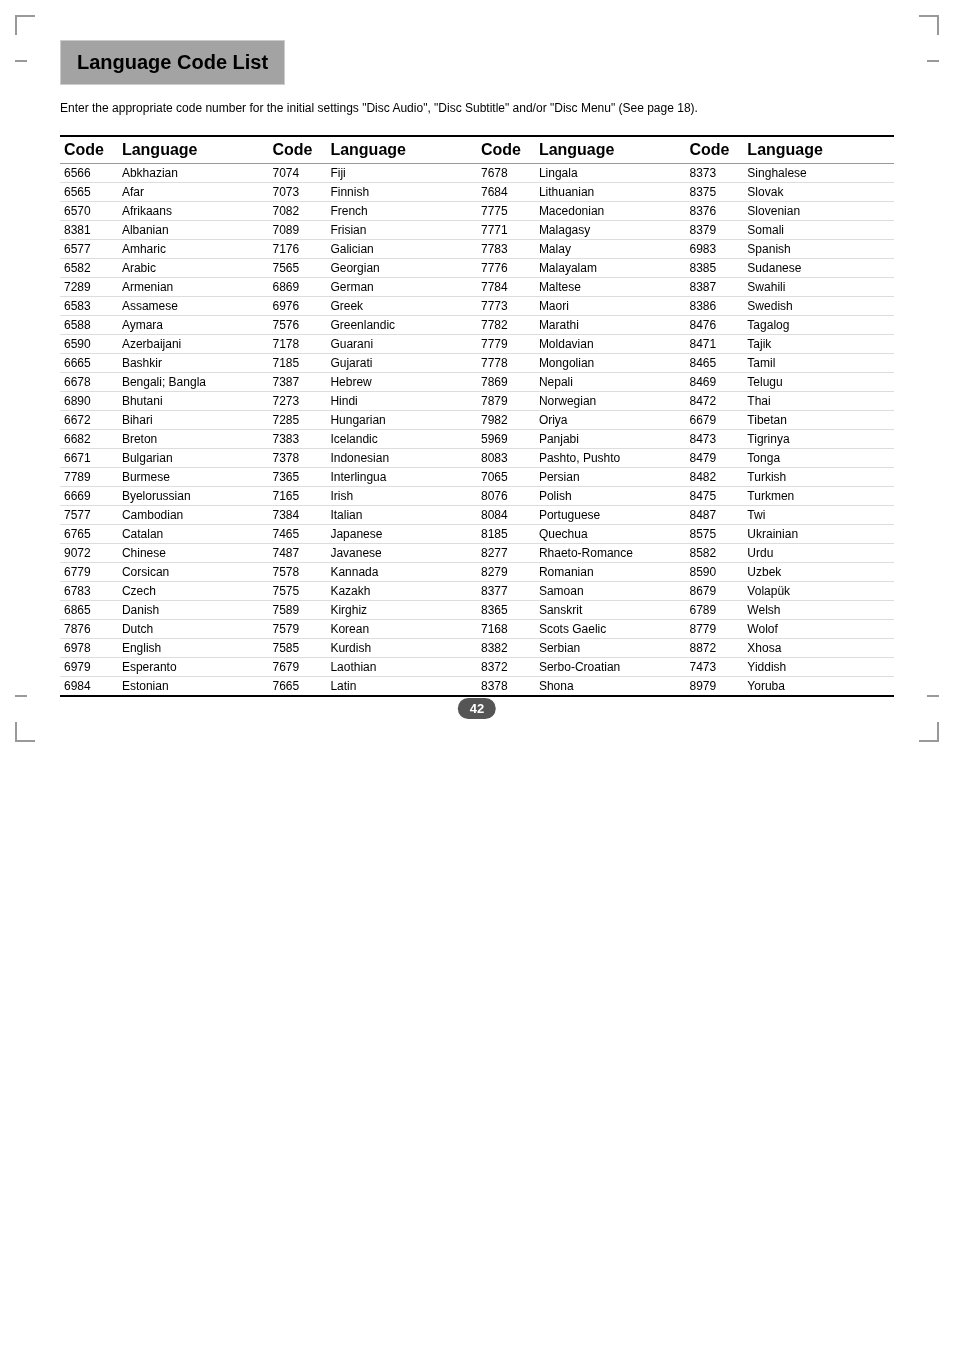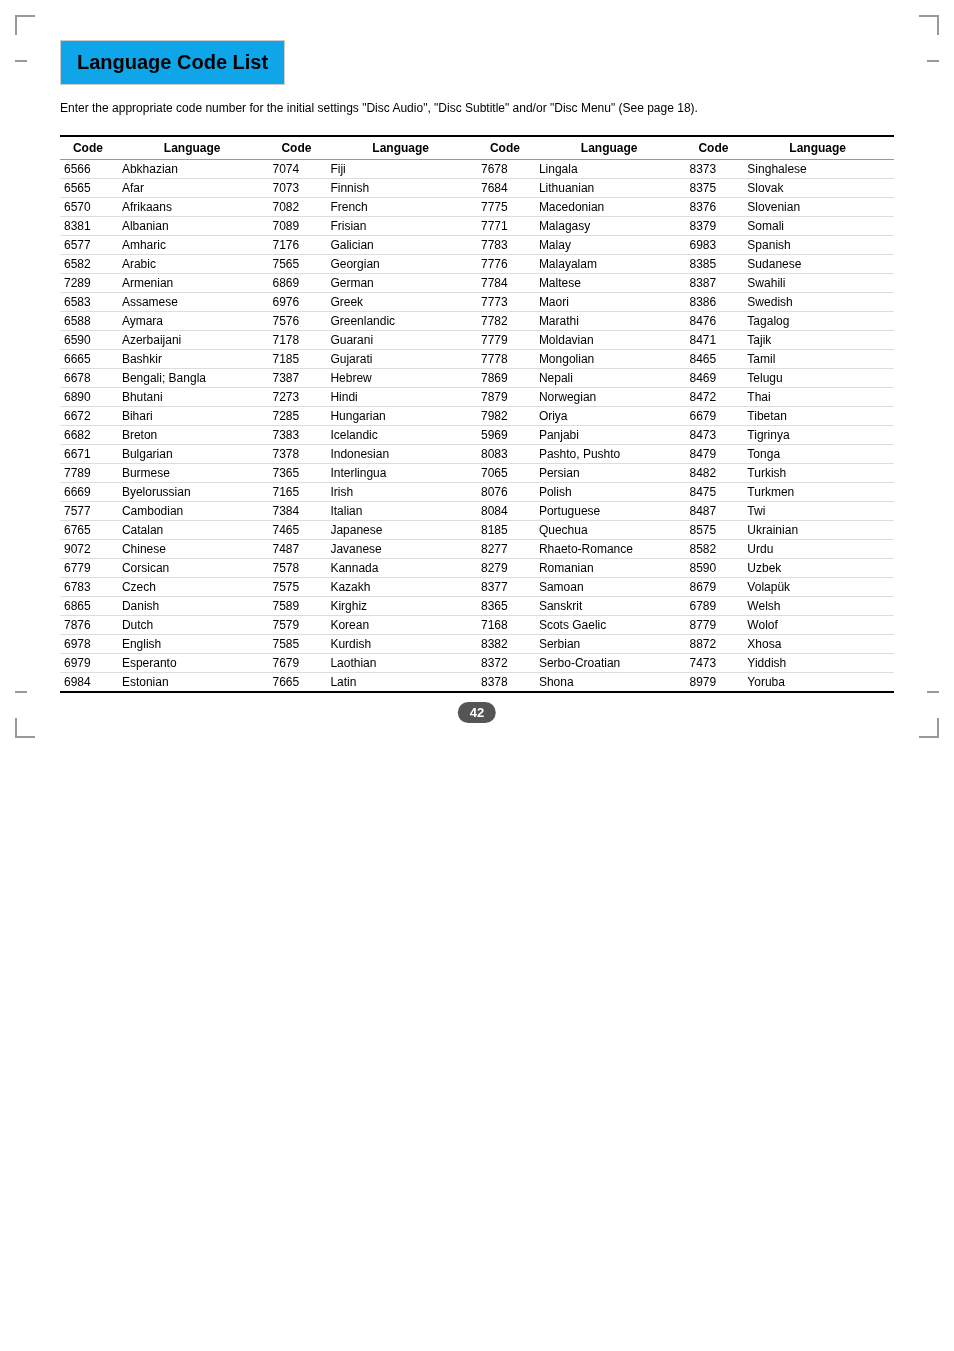--- a/index.html
+++ b/index.html
@@ -28,21 +28,21 @@
     .corner-tr { top: 15px; right: 15px; border-width: 2px 2px 0 0; }
     .corner-bl { bottom: 15px; left: 15px; border-width: 0 0 2px 2px; }
     .corner-br { bottom: 15px; right: 15px; border-width: 0 2px 2px 0; }
     
     .tick-left-top { position: absolute; top: 60px; left: 15px; width: 12px; height: 2px; background: #999; }
     .tick-left-bottom { position: absolute; bottom: 60px; left: 15px; width: 12px; height: 2px; background: #999; }
     .tick-right-top { position: absolute; top: 60px; right: 15px; width: 12px; height: 2px; background: #999; }
     .tick-right-bottom { position: absolute; bottom: 60px; right: 15px; width: 12px; height: 2px; background: #999; }
 
     .title-box {
-      background: #0ea5e9;
+      background: #a3a3a3;
       border: 1px solid #ccc;
       padding: 10px 16px;
       margin-bottom: 14px;
       display: inline-block;
     }
     .title-box h1 {
       font-size: 20px;
       font-weight: bold;
       color: #000;
     }
@@ -53,41 +53,41 @@
     }
     .table-container {
       width: 100%;
     }
     table {
       width: 100%;
       border-collapse: collapse;
     }
     thead tr th {
       font-weight: bold;
-      font-size: 12px;
+      font-size: 16px;
       border-top: 2px solid #000;
       border-bottom: 1px solid #999;
       padding: 4px 6px 4px 4px;
-      text-align: center;
+      text-align: left;
     }
     tbody tr td {
       padding: 2px 6px 2px 4px;
       font-size: 12px;
       border-bottom: 1px solid #ddd;
       white-space: nowrap;
     }
     tbody tr:last-child td {
       border-bottom: 2px solid #000;
     }
     .col-code { width: 50px; }
     .col-lang { width: 130px; }
 
     .page-num {
       position: absolute;
-      bottom: 30px;
+      bottom: 38px;
       left: 50%;
       transform: translateX(-50%);
       background: #555;
       color: #fff;
       border-radius: 12px;
       padding: 3px 12px;
       font-size: 13px;
       font-weight: bold;
     }
   </style>

